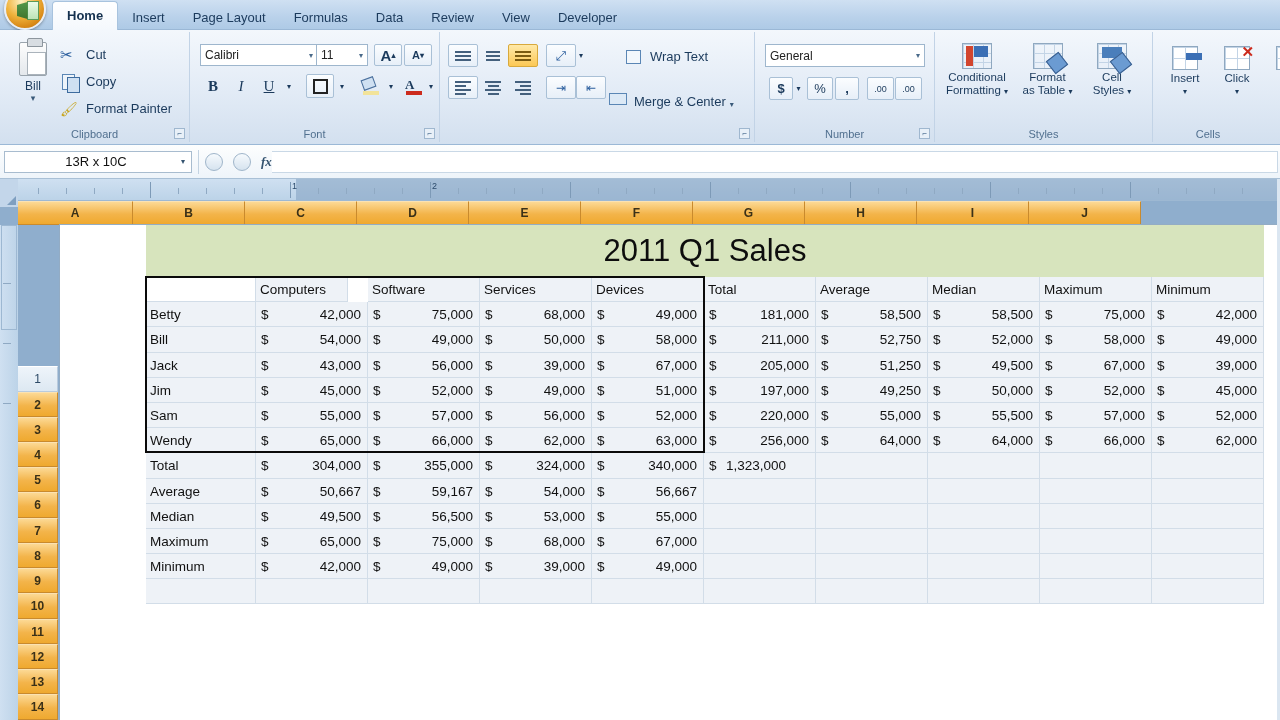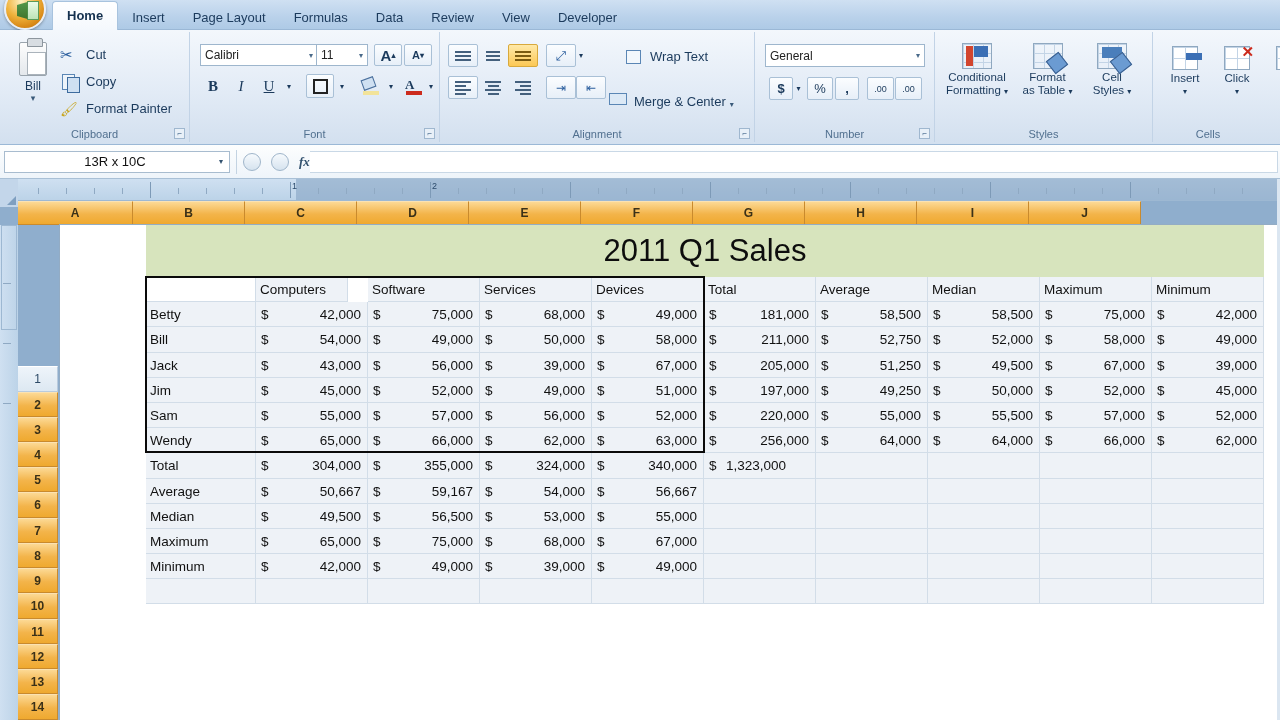--- a/index.html
+++ b/index.html
@@ -147,21 +147,21 @@
   .del-x{ position:absolute; right:-5px; top:-2px; color:#cc2b1d; font-size:15px; font-weight:bold; line-height:14px;}
 
   
   .fbar{
     position:absolute; left:0; top:145px; width:1280px; height:34px;
     background:linear-gradient(#fdfefe,#eef4fa);
     border-bottom:1px solid #a9c0d6;
     display:flex; align-items:center;
   }
   .namebox{
-    width:226px; height:22px; margin-left:4px; background:#fff;
+    width:188px; height:22px; margin-left:4px; background:#fff;
     border:1px solid #a8bccf; display:flex; align-items:center;
     font-size:13px; color:#111; padding:0 6px;
   }
   .namebox .nv{ flex:1; text-align:center; }
   .fbsep{ width:1px; height:24px; background:#c3d3e2; margin:0 6px; }
   .fbbtns{ display:flex; align-items:center; gap:10px; color:#7b8fa3; font-size:13px; }
   .fx{ font-style:italic; font-family:"Liberation Serif", serif; color:#33526f; font-weight:bold; }
   .finput{ flex:1; height:22px; background:#fff; border:1px solid #c9d8e6; border-left:none; margin-right:2px; }
 
   
@@ -415,21 +415,20 @@
         <span>Wrap Text</span>
       </div>
       <div class="cb-item" style="left:168px; top:52px;align-items:flex-end;">
         <span class="cb-ic" style="position:relative;">
           <span style="position:absolute;left:1px;top:4px;width:18px;height:12px;border:1px solid #5a86b5;background:#dce9f6;display:block;"></span>
         </span>
         <span>Merge &amp; Center</span>
         <span style="font-size:8px;margin-left:4px;color:#3a5a7a;">▾</span>
       </div>
 
-      <div class="group-label">Alignment</div>
       <div class="dlg-launcher">⌐</div>
     </div>
 
     <div class="group" style="left:755px; width:180px;">
       <div class="ctl" style="left:10px; top:12px; width:160px; height:23px;">
         <span class="cv">General</span>
         <span class="dd">▾</span>
       </div>
       <div class="sbtn boxed" style="left:14px; top:45px; width:24px; height:23px; font-weight:bold;">
         <span>$</span>

